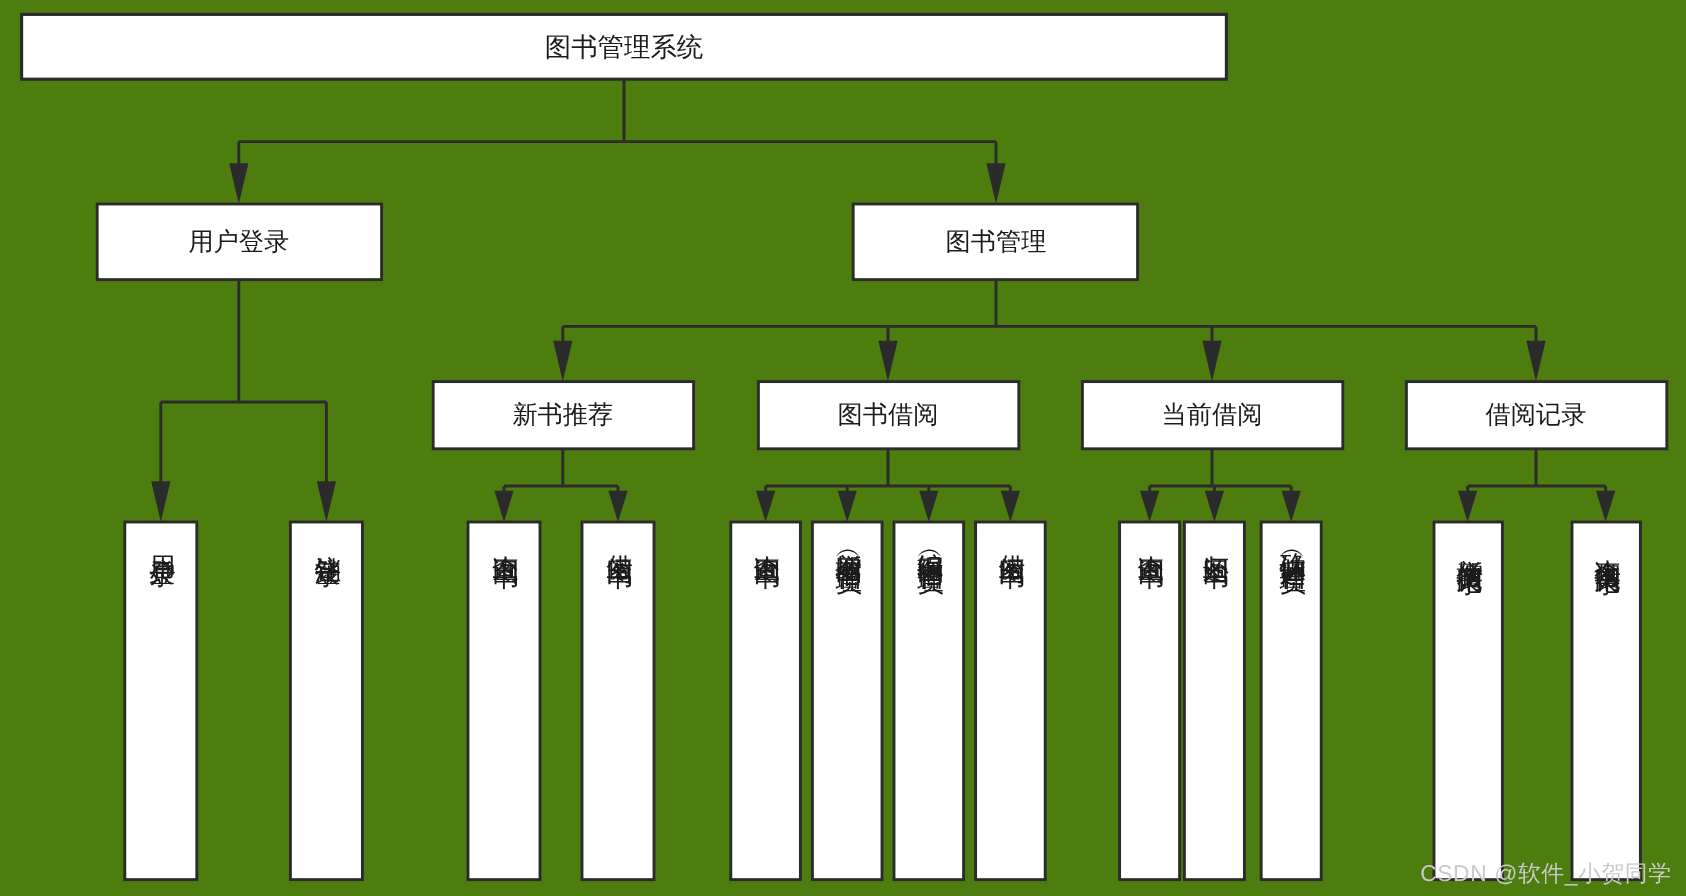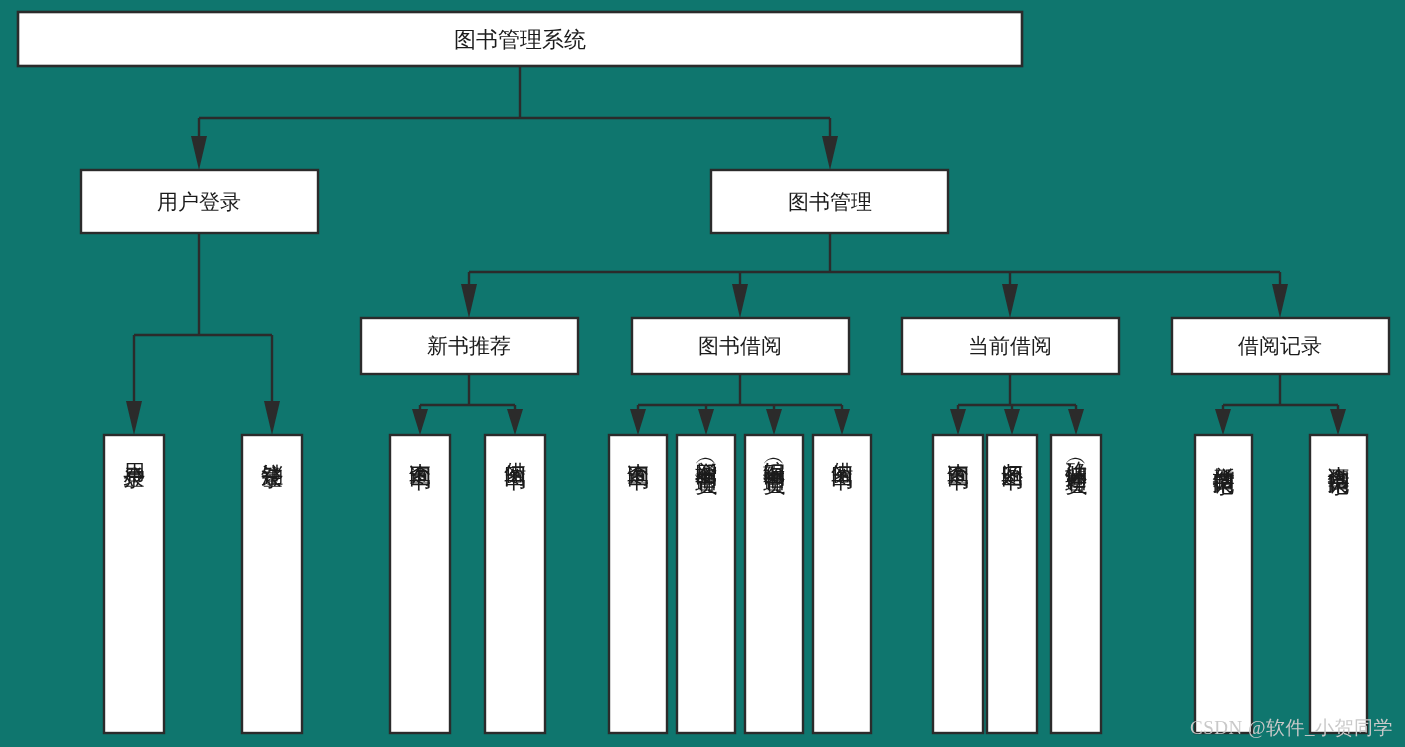--- a/index.html
+++ b/index.html
@@ -7,21 +7,21 @@
     padding: 0;
     background: #ffffff;
   }
   body {
     font-family: "DejaVu Sans", "Liberation Sans", sans-serif;
   }
   #diagram-root {
     position: relative;
     width: 1405px;
     height: 747px;
-    background: #0f766e;
+    background: #4d7c0f;
     overflow: hidden;
   }
   svg.diagram-canvas {
     position: absolute;
     left: 0;
     top: 0;
     width: 1405px;
     height: 747px;
     display: block;
   }
@@ -70,21 +70,21 @@
     line-height: 1.12;
     letter-spacing: 2px;
     color: #1b1b1b;
     white-space: nowrap;
     text-align: left;
   }
   .watermark {
     position: absolute;
     right: 12px;
     bottom: 6px;
-    font-family: Liberation Serif, serif;
+    font-family: Liberation Sans, sans-serif;
     font-size: 19px;
     color: #c9c9c9;
     letter-spacing: 0.5px;
     white-space: nowrap;
   }
 </style>
 </head>
 <body>
 
 <div id="diagram-root">

